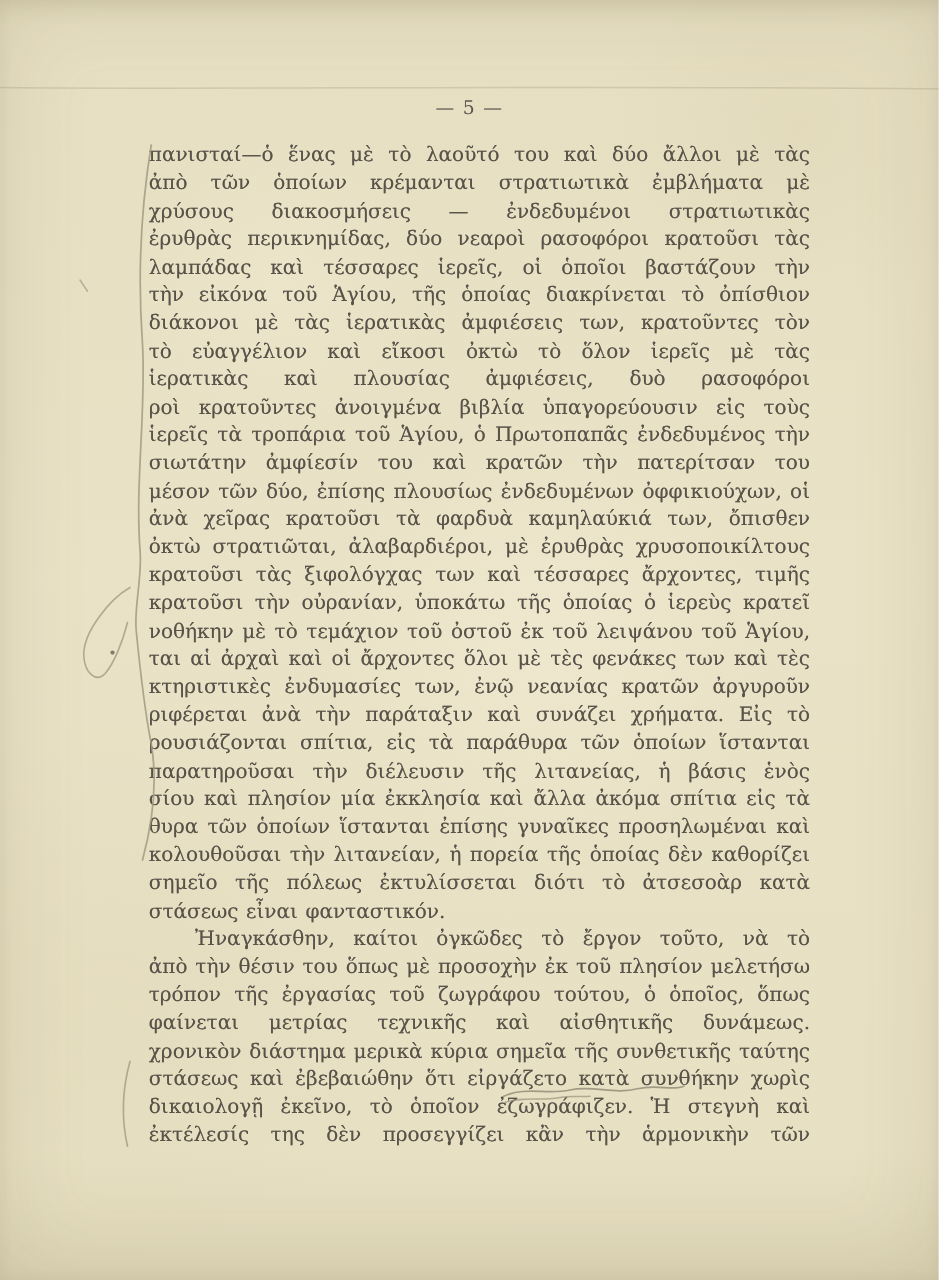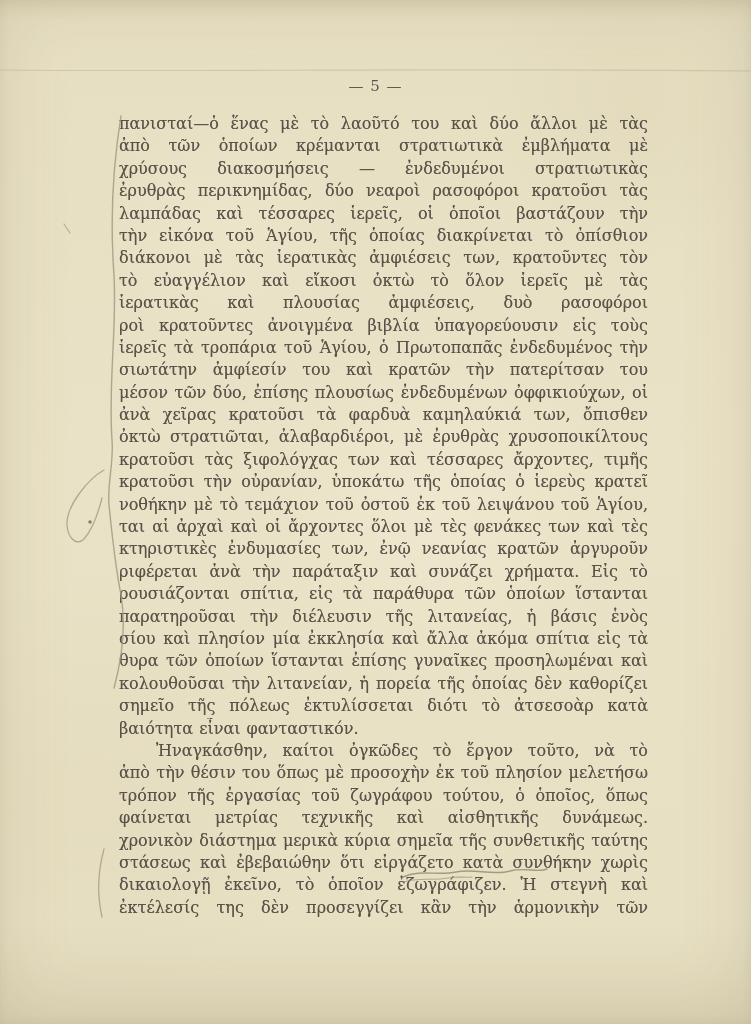--- a/index.html
+++ b/index.html
@@ -63,21 +63,21 @@
   <div class="line">νοθήκην μὲ τὸ τεμάχιον τοῦ ὀστοῦ ἐκ τοῦ λειψάνου τοῦ Ἁγίου, ἕπον-</div>
   <div class="line">ται αἱ ἀρχαὶ καὶ οἱ  ἄρχοντες ὅλοι μὲ τὲς φενάκες των καὶ τὲς χαρα-</div>
   <div class="line">κτηριστικὲς ἐνδυμασίες των, ἐνῷ νεανίας κρατῶν ἀργυροῦν δίσκον πε-</div>
   <div class="line">ριφέρεται ἀνὰ τὴν παράταξιν καὶ συνάζει χρήματα. Εἰς τὸ βάθος πα-</div>
   <div class="line">ρουσιάζονται σπίτια,  εἰς τὰ παράθυρα τῶν ὁποίων ἵστανται γυναῖκες</div>
   <div class="line">παρατηροῦσαι τὴν διέλευσιν τῆς λιτανείας, ἡ βάσις ἑνὸς κωδωνοστα-</div>
   <div class="line">σίου καὶ πλησίον μία ἐκκλησία καὶ ἄλλα ἀκόμα σπίτια  εἰς τὰ παρά-</div>
   <div class="line">θυρα τῶν ὁποίων ἵστανται ἐπίσης γυναῖκες προσηλωμέναι καὶ παρα-</div>
   <div class="line">κολουθοῦσαι τὴν λιτανείαν, ἡ πορεία τῆς ὁποίας δὲν καθορίζει σὲ ποῖο</div>
   <div class="line">σημεῖο τῆς πόλεως ἐκτυλίσσεται διότι τὸ ἀτσεσοὰρ κατὰ πᾶσαν βε-</div>
-  <div class="line lastline">βαιότητα εἶναι φανταστικόν.</div>
+  <div class="line lastline">στάσεως εἶναι φανταστικόν.</div>
   <div class="line indent">Ἠναγκάσθην, καίτοι ὀγκῶδες τὸ ἔργον τοῦτο, νὰ τὸ καταβιβάσω</div>
   <div class="line">ἀπὸ τὴν θέσιν του ὅπως μὲ προσοχὴν ἐκ τοῦ πλησίον μελετήσω τὸν</div>
   <div class="line">τρόπον τῆς ἐργασίας τοῦ ζωγράφου τούτου, ὁ ὁποῖος, ὅπως διέγνωσα,</div>
   <div class="line">φαίνεται μετρίας τεχνικῆς καὶ αἰσθητικῆς δυνάμεως. Ἐμελέτησα ἐπὶ</div>
   <div class="line">χρονικὸν διάστημα μερικὰ κύρια σημεῖα τῆς συνθετικῆς ταύτης παρα-</div>
   <div class="line">στάσεως καὶ  ἐβεβαιώθην  ὅτι  εἰργάζετο κατὰ  συνθήκην χωρὶς  νὰ</div>
   <div class="line">δικαιολογῇ ἐκεῖνο, τὸ ὁποῖον ἐζωγράφιζεν. Ἡ στεγνὴ καὶ σχολαστικὴ</div>
   <div class="line">ἐκτέλεσίς της  δὲν προσεγγίζει  κἂν τὴν ἁρμονικὴν τῶν ξηρογράφων</div>
 </div>
 

